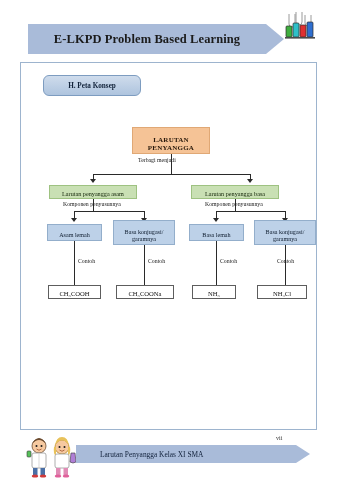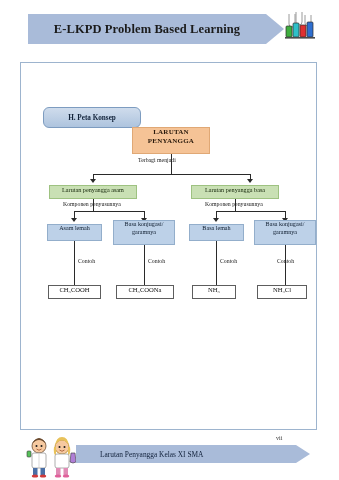--- a/index.html
+++ b/index.html
@@ -9,21 +9,21 @@
     font-family:"Liberation Serif", serif;
     overflow:hidden;
     position:relative;
   }
 
   
   .header{
     position:absolute;left:0;top:0;width:339px;height:52px;
   }
   .header-banner{
-    position:absolute;left:28px;top:14px;
+    position:absolute;left:28px;top:24px;
     width:238px;height:30px;
     background:#a9bbd9;
     text-align:right;
   }
   .header-banner::after{
     content:"";
     position:absolute;left:238px;top:0;
     width:0;height:0;
     border-top:15px solid transparent;
     border-bottom:15px solid transparent;
@@ -52,33 +52,33 @@
   }
 
   
   .section-pill{
     position:absolute;left:22px;top:12px;
     width:96px;height:19px;
     border-radius:6px;
     border:.8px solid #7d9cc0;
     background:linear-gradient(180deg,#cfdcec 0%,#aec4de 100%);
     display:flex;align-items:center;justify-content:center;
-    font-size:7.2px;font-weight:bold;color:#12233a;margin-top:32px;
+    font-size:7.2px;font-weight:bold;color:#12233a;
   }
 
   
   .map{
     position:absolute;left:0;top:0;width:297px;height:368px;
   }
 
   
   .node{
     position:absolute;
     box-sizing:border-box;
-    display:flex;align-items:flex-start;justify-content:center;
+    display:flex;align-items:flex-end;justify-content:center;
     text-align:center;
     line-height:1.25;
   }
   .node-root{
     left:111px;top:64px;width:78px;height:27px;
     background:#f5c396;border:.7px solid #e0a875;
     font-size:7px;font-weight:bold;color:#2a1a0c;
     letter-spacing:.2px;
   }
   .node-green{

